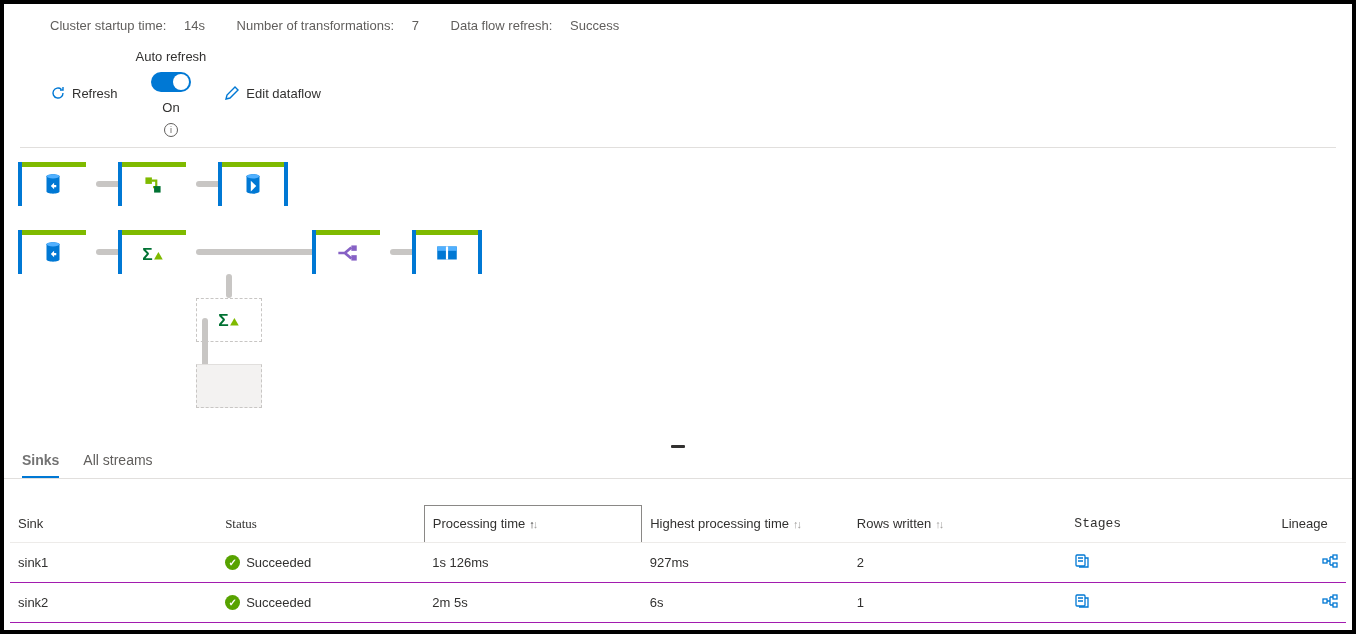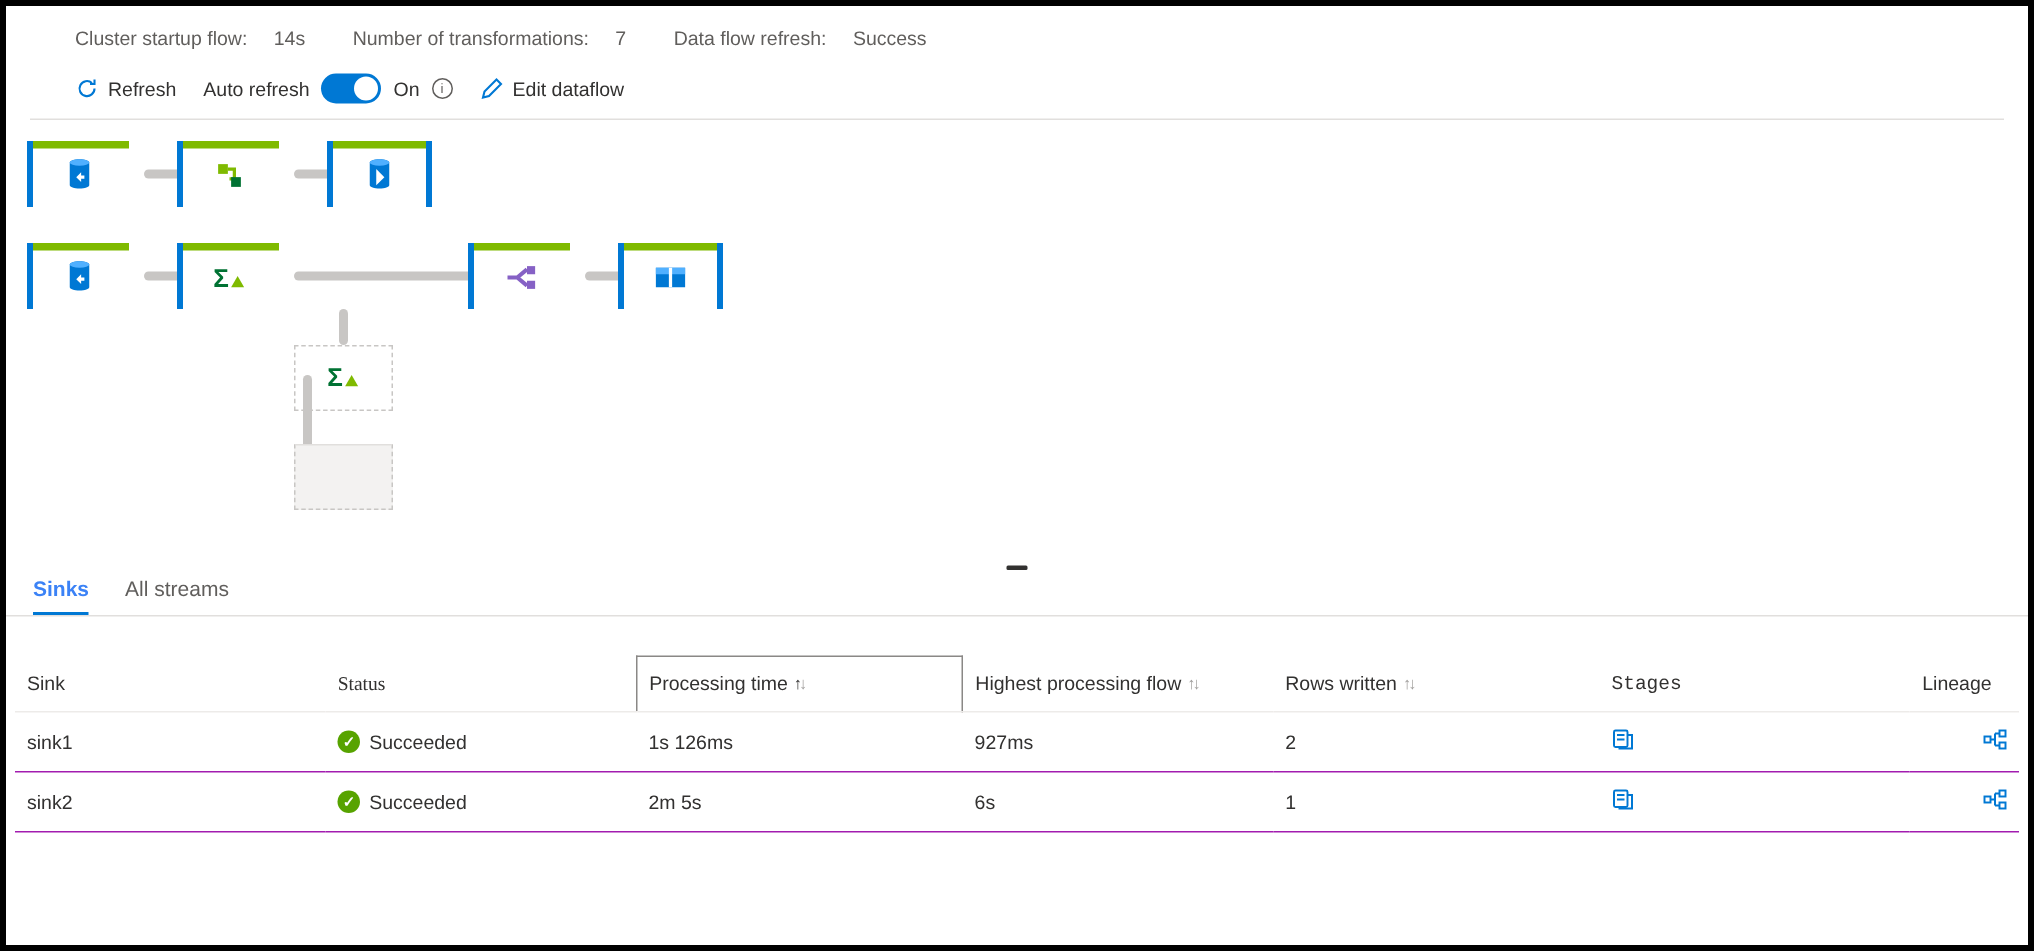--- a/index.html
+++ b/index.html
@@ -30,21 +30,21 @@
     .subline span { margin-right: 14px; }
 
     .toolbar {
       display: flex; align-items: center; gap: 18px;
       padding: 6px 6px 10px 30px;
       border-bottom: 1px solid #e1dfdd;
     }
     .tb-btn { display: inline-flex; align-items: center; gap: 6px; cursor: pointer; color: #323130; }
     .tb-btn.blue svg { stroke: #0078d4; }
     .tb-icon { width: 16px; height: 16px; display:inline-flex; align-items:center; justify-content:center; }
-    .autoref { display: inline-flex; align-items: center; gap: 8px; }
+    .autoref { display: inline-flex; align-items: center; gap: 8px; flex-direction: column; }
     .toggle {
       width: 40px; height: 20px; border-radius: 10px;
       background: #0078d4; position: relative; cursor: pointer;
     }
     .toggle::after {
       content: ""; position: absolute; right: 2px; top: 2px;
       width: 16px; height: 16px; border-radius: 50%; background: #fff;
     }
     .info-circ {
       width: 14px; height: 14px; border: 1px solid #605e5c; border-radius: 50%;
@@ -93,21 +93,21 @@
 
     .col-source { fill:#0078d4; }
 
     
     .grip { text-align:center; height:8px; }
     .grip-bar { display:inline-block; width:14px; height:3px; background:#323130; border-radius:1px; }
 
     
     .tabs { display:flex; gap:24px; padding: 2px 6px 0 6px; border-bottom:1px solid #e1dfdd; }
     .tab { padding: 6px 0 8px 0; font-size:14px; color:#605e5c; cursor:pointer; border-bottom:2px solid transparent; }
-    .tab.active { color:#3b82f6; font-weight:600; border-bottom-color:#0078d4; }
+    .tab.active { color:#737373; font-weight:600; border-bottom-color:#0078d4; }
 
     
     .tbl { width: calc(100% - 12px); margin: 26px 6px 0 6px; border-collapse: collapse; font-size:13px; }
     .tbl th { text-align:left; font-weight:400; padding: 10px 8px; color:#323130; border-bottom:1px solid #edebe9; }
     .tbl td { padding: 10px 8px; border-bottom:1px solid #a21caf; }
     .th-sort { display:inline-flex; align-items:center; gap:4px;justify-content:center; }
     .sort-ic { color:#a19f9d; font-size:11px; letter-spacing:-2px; }
     .th-active { border:1px solid #8a8886; padding:9px 7px; }
     .th-active .sort-ic .up { color:#323130; }
     .status-cell { display:inline-flex; align-items:center; gap:6px; }
@@ -122,21 +122,21 @@
     .c-line { width:70px; text-align:right; }
   </style>
 </head>
 <body>
 
 <div class="content">
 
 
   <div class="subline">
     <span>
-      <span>Cluster startup flow:</span>
+      <span>Cluster startup time:</span>
       <span>14s</span>
     </span>
     <span>
       <span>Number of transformations:</span>
       <span>7</span>
     </span>
     <span>
       <span>Data flow refresh:</span>
       <span>Success</span>
     </span>
@@ -281,21 +281,21 @@
       <th class="c-sink"><span>Sink</span></th>
       <th class="c-status"><span>Status</span></th>
       <th class="c-ptime th-active">
         <span class="th-sort">
             <span>Processing time</span>
         <span class="sort-ic"><span class="up">↑</span>↓</span>
           </span>
       </th>
       <th class="c-htime">
         <span class="th-sort">
-            <span>Highest processing flow</span>
+            <span>Highest processing time</span>
         <span class="sort-ic">↑↓</span>
           </span>
       </th>
       <th class="c-rows">
         <span class="th-sort">
             <span>Rows written</span>
         <span class="sort-ic">↑↓</span>
           </span>
       </th>
       <th class="c-stages"><span>Stages</span></th>

